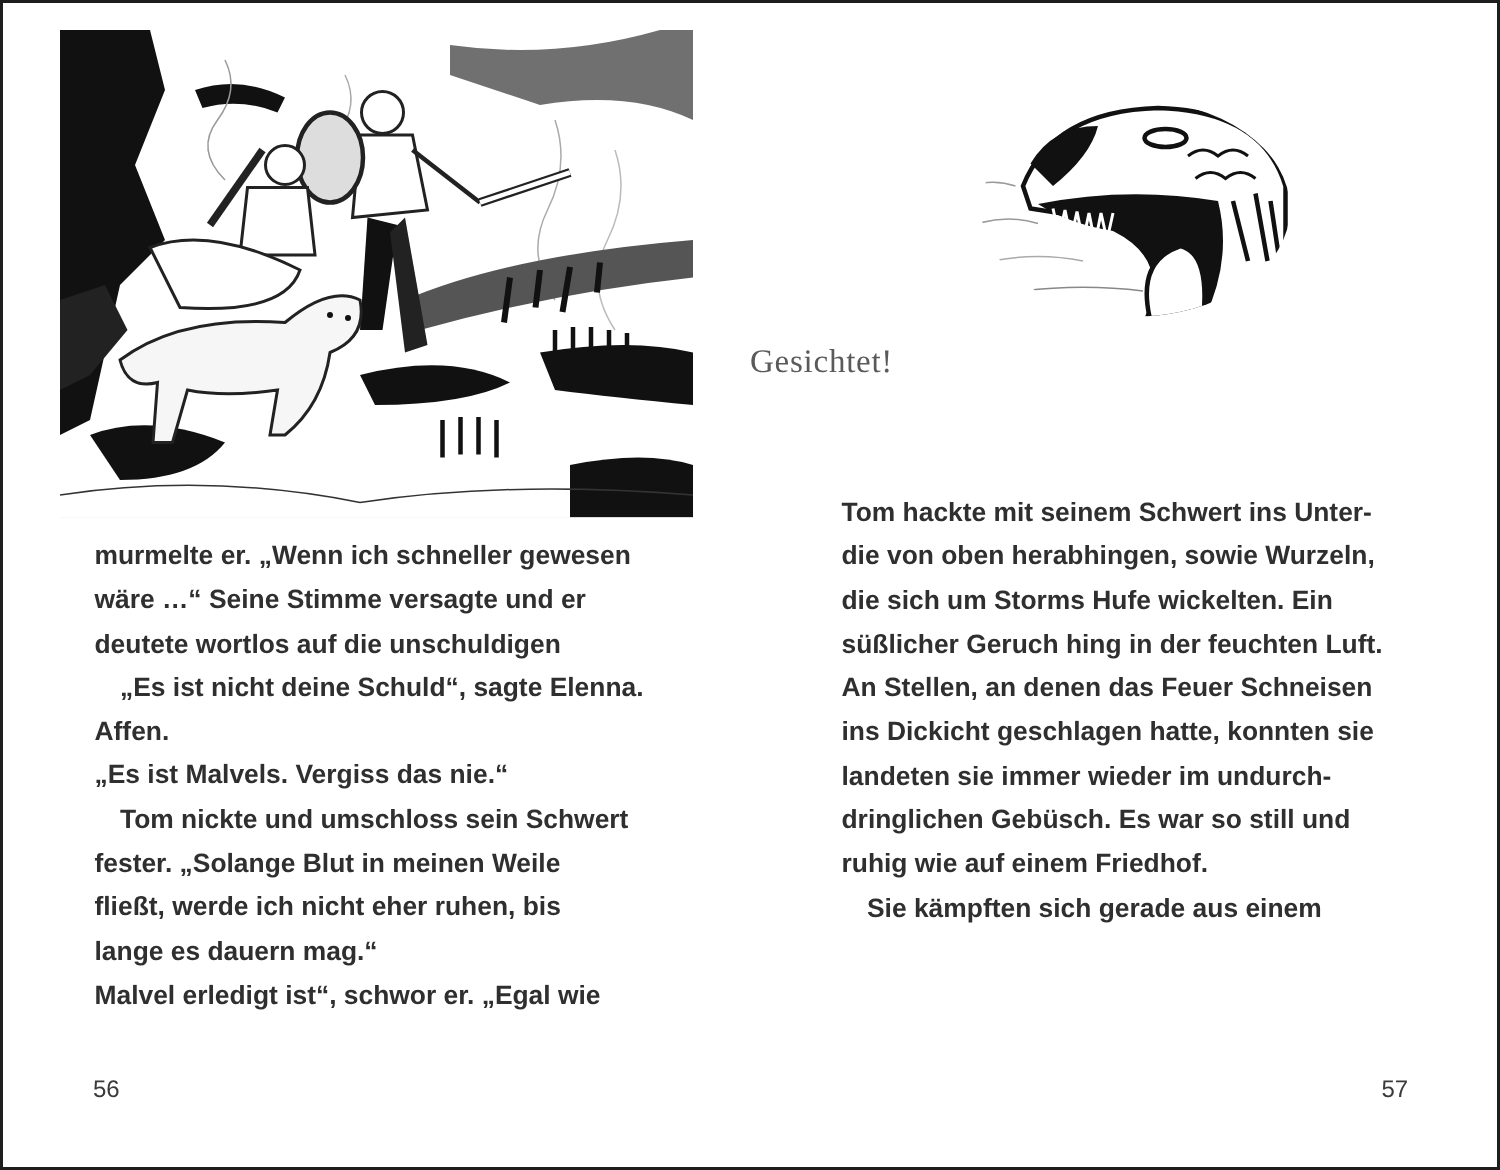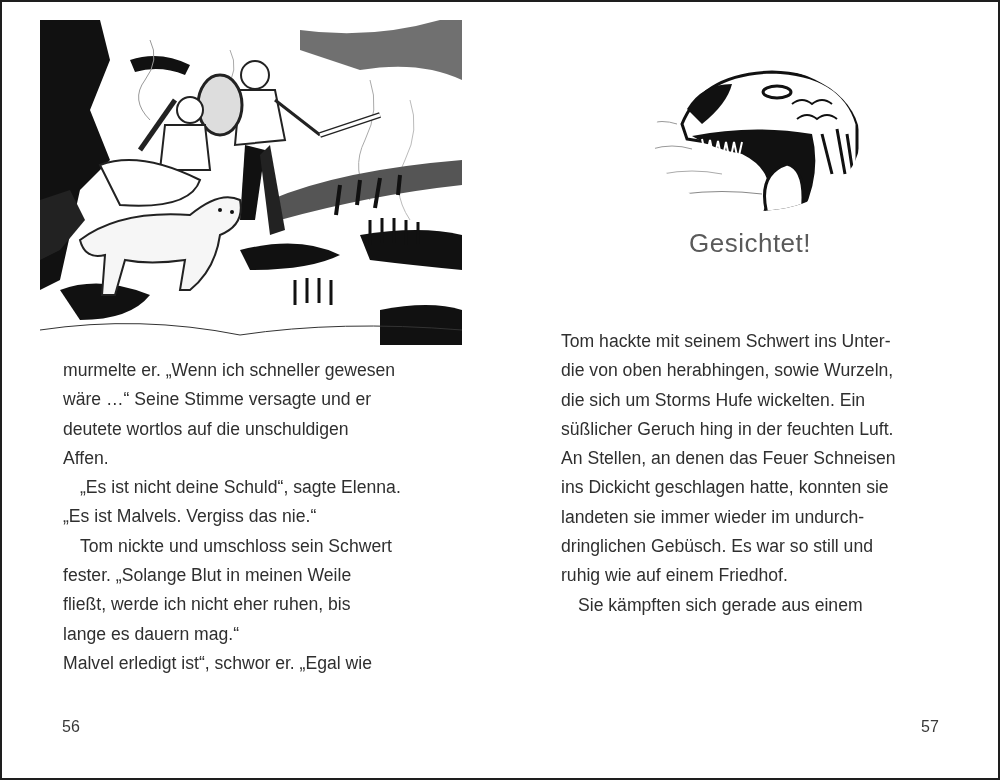--- a/index.html
+++ b/index.html
@@ -25,31 +25,31 @@
     }
     .illus-left svg { display: block; }
 
     
     .vignette {
       position: absolute; left: 142px; top: 62px;
       width: 218px; height: 150px;
     }
     .chapter-title {
       position: absolute; left: 0; width: 500px; top: 226px;
-      text-align: center;
-      font-family: Liberation Sans, sans-serif;
-      font-size: 26px; color: #5a5a5a; letter-spacing: 0.5px;
+      font-family: Liberation Serif, serif;
+      font-size: 22px; color: #5a5a5a; letter-spacing: 0.5px;
     }
 
     .text-block {
       position: absolute;
       font-size: 17.6px;
       line-height: 29.3px;
       color: #2f2f2f;
       white-space: nowrap;
+      font-weight: bold;
     }
     .text-left { left: 61px; top: 354px; }
     .text-right { left: 61px; top: 325px; }
     .line { display: block; height: 29.3px; }
     .indent { padding-left: 17px; }
 
     .page-number {
       position: absolute; top: 716px;
       font-size: 16px; color: #3a3a3a;
     }
@@ -107,22 +107,22 @@
         <circle cx="192" cy="192" r="2" fill="#111"></circle>
 
         <path d="M0 310 Q100 295 200 315 Q300 300 422 310" stroke="#333" fill="none"></path>
       </svg>
     </div>
 
     <div class="text-block text-left">
       <span class="line">murmelte er. „Wenn ich schneller gewesen</span>
       <span class="line">wäre …“ Seine Stimme versagte und er</span>
       <span class="line">deutete wortlos auf die unschuldigen</span>
+      <span class="line indent">„Es ist nicht deine Schuld“, sagte Elenna.</span>
       <span class="line">Affen.</span>
-      <span class="line indent">„Es ist nicht deine Schuld“, sagte Elenna.</span>
       <span class="line">„Es ist Malvels. Vergiss das nie.“</span>
       <span class="line indent">Tom nickte und umschloss sein Schwert</span>
       <span class="line">fester. „Solange Blut in meinen Weile</span>
       <span class="line">fließt, werde ich nicht eher ruhen, bis</span>
       <span class="line">lange es dauern mag.“</span>
       <span class="line">Malvel erledigt ist“, schwor er. „Egal wie</span>
     </div>
 
     <div class="page-number pn-left">56</div>
   </div>

